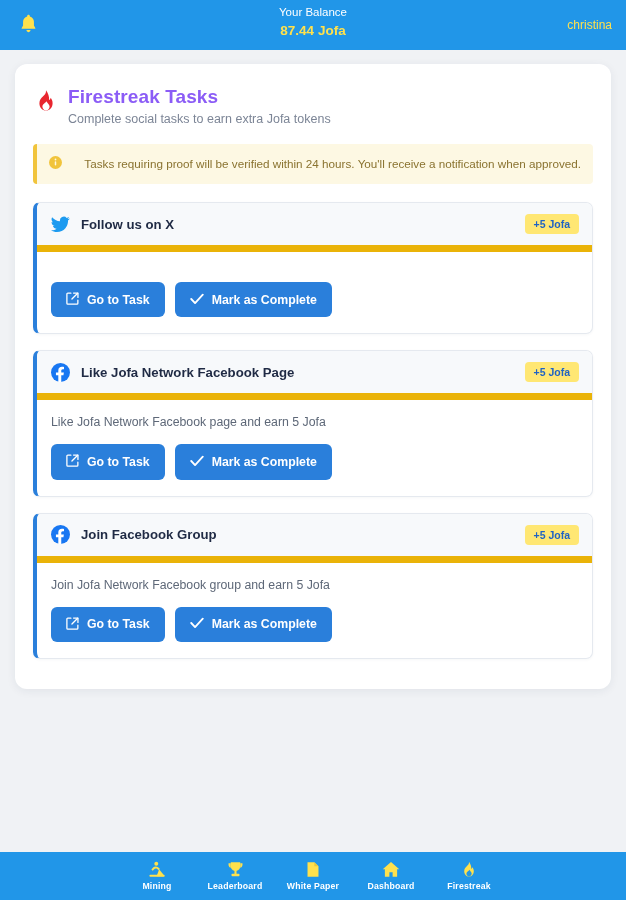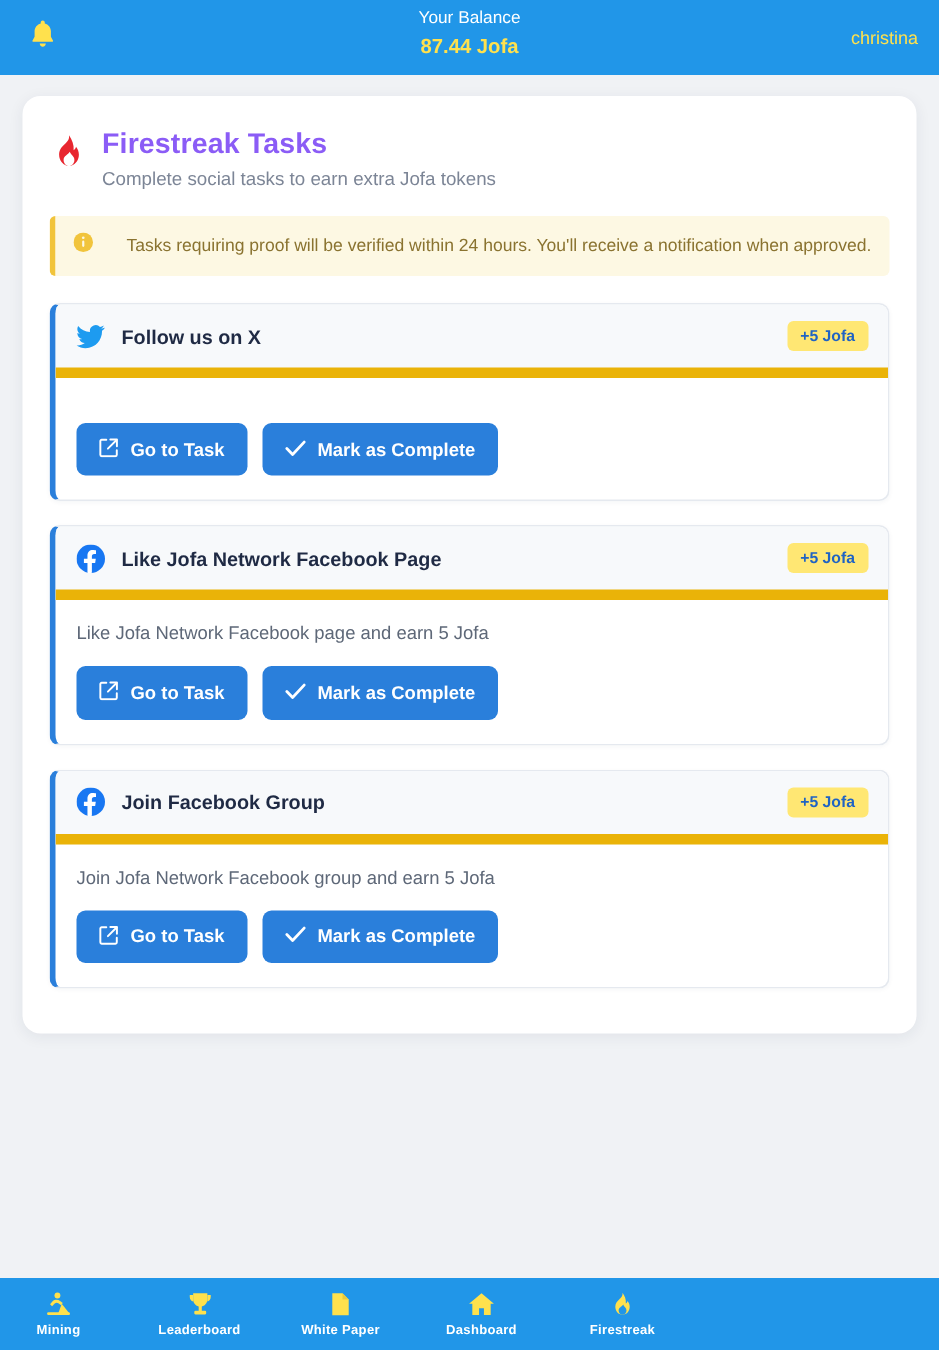--- a/index.html
+++ b/index.html
@@ -105,22 +105,22 @@
     display: inline-flex; align-items: center; gap: 8px;
     cursor: pointer;
     line-height: 1;
   }
   .btn svg { flex: 0 0 auto; }
 
   
   .bottomnav {
     height: 48px;
     background: #2196e8;
-    display: flex; align-items: center; justify-content: flex-start;
-    gap: 16px;
+    display: flex; align-items: center; justify-content: center;
+    gap: 0;
     flex: 0 0 48px;
   }
   .nav-item {
     width: 78px;
     display: flex; flex-direction: column; align-items: center; justify-content: center;
     gap: 3px;
     cursor: pointer;
   }
   .nav-icon { height: 17px; display: flex; align-items: center; justify-content: center; }
   .nav-label { color: #ffffff; font-size: 8.7px; font-weight: bold; letter-spacing: .2px; }

